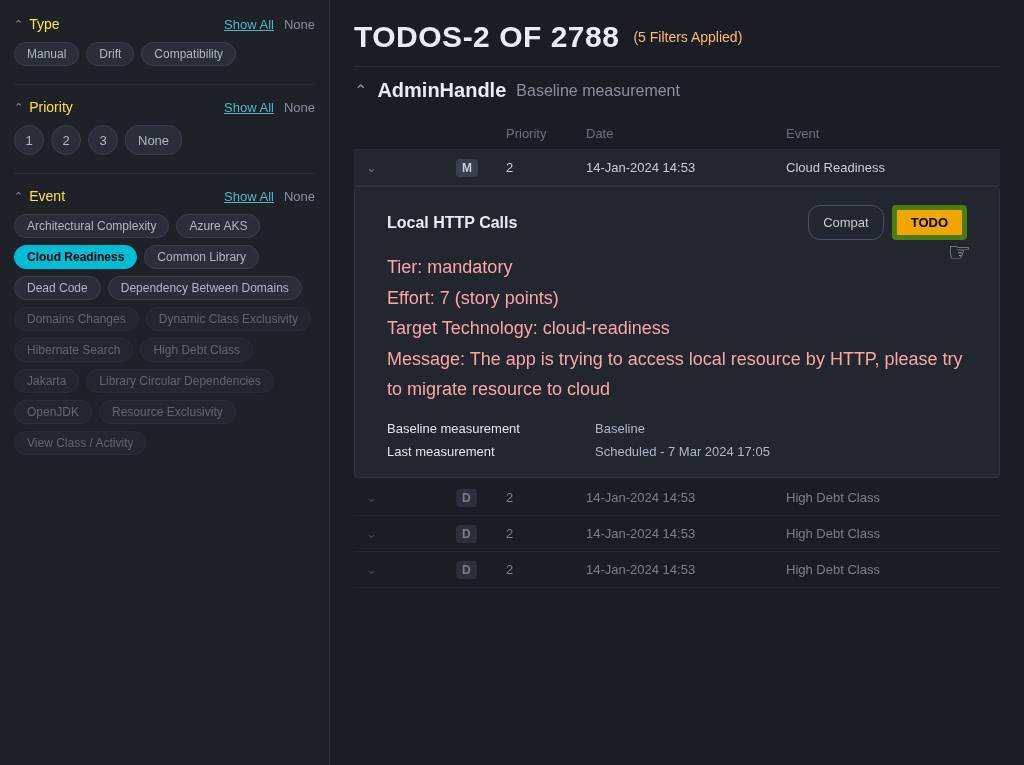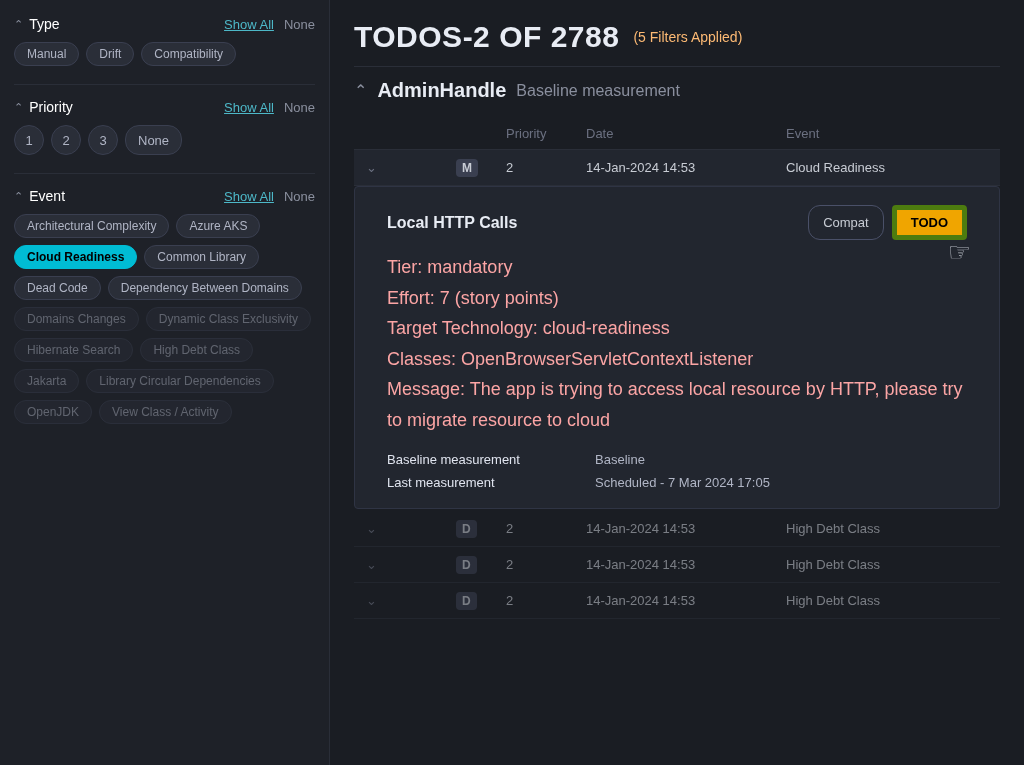--- a/index.html
+++ b/index.html
@@ -35,21 +35,21 @@
       margin-bottom: 10px;
     }
 
     .filter-header-left {
       display: flex;
       align-items: center;
       gap: 6px;
     }
 
     .filter-title {
-      color: #ffffff;
+      color: #fde047;
       font-size: 14px;
       font-weight: 500;
     }
 
     .filter-header-right {
       display: flex;
       align-items: center;
       gap: 10px;
     }
 
@@ -382,20 +382,21 @@
       <span class="pill">Common Library</span>
       <span class="pill">Dead Code</span>
       <span class="pill">Dependency Between Domains</span>
       <span class="pill dim">Domains Changes</span>
       <span class="pill dim">Dynamic Class Exclusivity</span>
       <span class="pill dim">Hibernate Search</span>
       <span class="pill dim">High Debt Class</span>
       <span class="pill dim">Jakarta</span>
       <span class="pill dim">Library Circular Dependencies</span>
       <span class="pill dim">OpenJDK</span>
+      <span class="pill dim">Resource Exclusivity</span>
       <span class="pill dim">View Class / Activity</span>
     </div>
   </div>
 </div>
 
 <div class="main-content">
 
   <div class="todos-header">
     <span class="todos-title">TODOS-2 OF 2788</span>
     <span class="filters-badge">(5 Filters Applied)</span>
@@ -432,21 +433,20 @@
       <span class="detail-title">Local HTTP Calls</span>
       <div class="detail-buttons">
         <button class="btn-compat">Compat</button>
         <button class="btn-todo">TODO</button>
       </div>
     </div>
     <div class="detail-body">
       <div>Tier: mandatory</div>
       <div>Effort: 7 (story points)</div>
       <div>Target Technology: cloud-readiness</div>
-      <div>Classes: OpenBrowserServletContextListener</div>
       <div>Message: The app is trying to access local resource by HTTP, please try to migrate resource to cloud</div>
     </div>
     <div class="detail-footer">
       <span class="detail-footer-label">Baseline measurement</span>
       <span>Baseline</span>
       <span class="detail-footer-label">Last measurement</span>
       <span>Scheduled - 7 Mar 2024 17:05</span>
     </div>
     <span class="cursor-hand">☞</span>
   </div>

